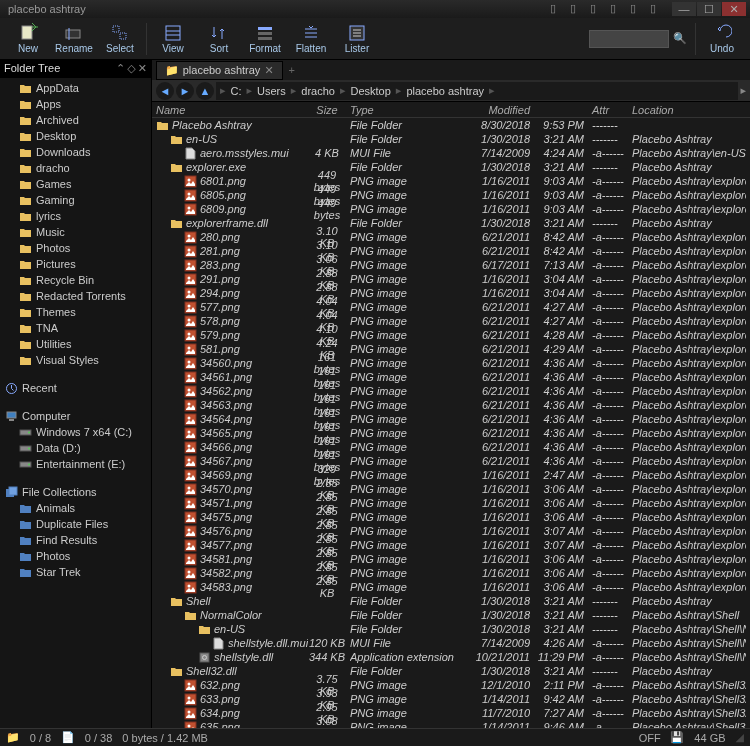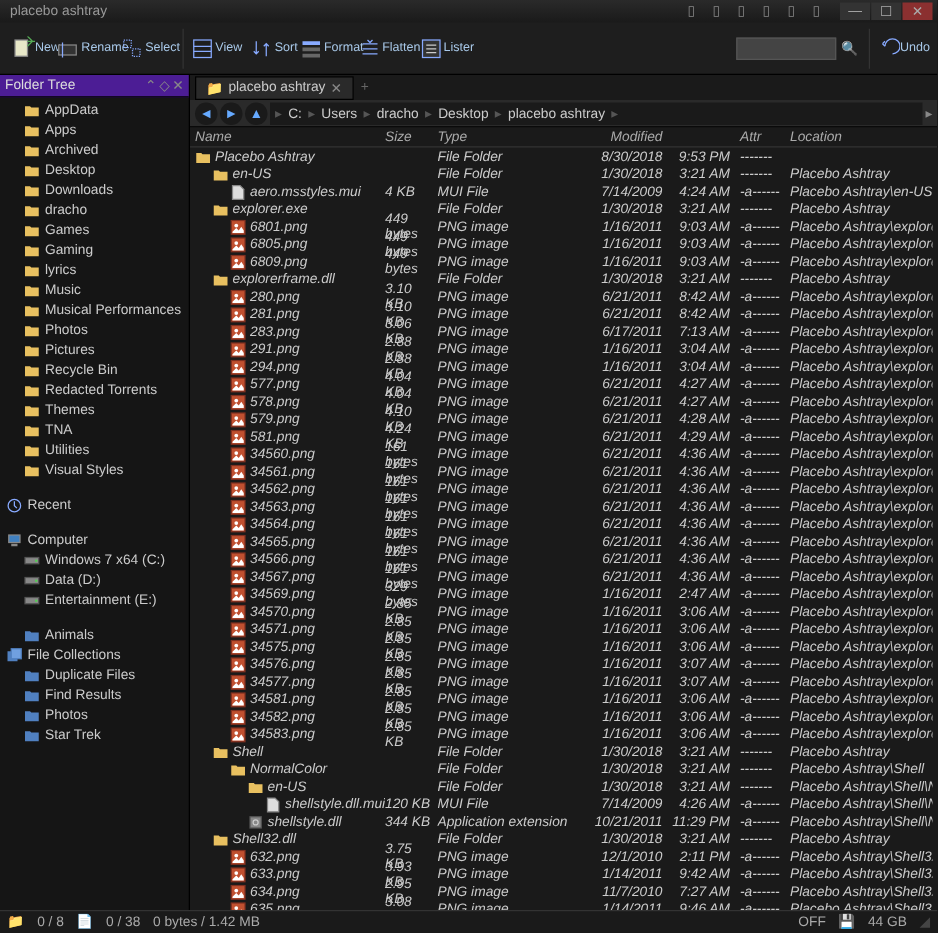--- a/index.html
+++ b/index.html
@@ -6,47 +6,47 @@
 body { width: 750px; height: 746px; background: #1a1a1a; color: #ccc; overflow: hidden; display: flex; flex-direction: column; }
 .titlebar { height: 18px; background: linear-gradient(#2a2a2a,#1a1a1a); display: flex; align-items: center; padding: 0 4px; }
 .titlebar-title { flex: 1; font-size: 11px; color: #999; padding-left: 4px; }
 .win-btns { display: flex; gap: 1px; }
 .win-btns span { width: 24px; height: 14px; background: #333; display: inline-flex; align-items: center; justify-content: center; color: #aaa; cursor: pointer; }
 .win-btns span:last-child { background: #8b3030; }
 .sys-icons { display: flex; gap: 6px; padding-right: 8px; }
 .sys-icons span { width: 14px; height: 14px; color: #888; }
 .toolbar { height: 42px; background: #1e1e1e; border-bottom: 1px solid #000; display: flex; align-items: center; padding: 0 6px; justify-content: space-between; }
 .tb-group { display: flex; gap: 2px; }
-.tb-btn { display: flex; flex-direction: row; align-items: center; width: 44px; padding: 2px 0; cursor: pointer; color: #a8c8e8; justify-content: center; }
+.tb-btn { display: flex; flex-direction: column; align-items: center; width: 44px; padding: 2px 0; cursor: pointer; color: #a8c8e8; }
 .tb-btn .ico { width: 20px; height: 20px; display: flex; align-items: center; justify-content: center; }
 .tb-btn .lbl { font-size: 10px; color: #a8c8e8; line-height: 1; margin-top: 1px; white-space: nowrap; }
 .tb-sep { width: 1px; height: 32px; background: #333; margin: 0 4px; }
 .search-box { width: 80px; height: 18px; background: #444; border: 1px solid #555; }
 .main { flex: 1; display: flex; overflow: hidden; }
 .sidebar { width: 152px; background: #151515; border-right: 1px solid #000; display: flex; flex-direction: column; }
-.sb-title { background: #4c1d95; padding: 2px 4px; font-size: 11px; color: #ddd; display: flex; justify-content: space-between; border-bottom: 1px solid #000; }
+.sb-title { background: #000000; padding: 2px 4px; font-size: 11px; color: #ddd; display: flex; justify-content: space-between; border-bottom: 1px solid #000; }
 .sb-title-icons { display: flex; gap: 2px; font-size: 9px; color: #888; }
 .tree { flex: 1; overflow-y: auto; overflow-x: hidden; padding: 2px 0; }
 .tree-node { display: flex; align-items: center; padding: 1px 4px; cursor: pointer; white-space: nowrap; }
 .tree-ico { width: 14px; height: 14px; margin-right: 4px; display: inline-flex; align-items: center; justify-content: center; flex-shrink: 0; }
 .content { flex: 1; display: flex; flex-direction: column; overflow: hidden; }
 .tabbar { height: 20px; background: #1a1a1a; display: flex; align-items: center; padding-left: 4px; }
 .tab { background: #2a2a2a; padding: 2px 8px; font-size: 11px; display: flex; align-items: center; gap: 4px; border: 1px solid #000; }
 .tab .close { color: #888; cursor: pointer; }
 .navbar { height: 22px; background: #2a2a2a; display: flex; align-items: center; padding: 0 4px; gap: 2px; border-bottom: 1px solid #000; }
 .nav-btn { width: 18px; height: 18px; display: inline-flex; align-items: center; justify-content: center; background: #1a1a1a; border-radius: 9px; cursor: pointer; color: #6af; }
 .breadcrumb { flex: 1; display: flex; align-items: center; background: #1a1a1a; height: 18px; padding: 0 4px; gap: 2px; }
 .crumb { color: #ccc; padding: 0 3px; cursor: pointer; }
 .crumb-sep { color: #555; }
 .list-header, .list-row { display: flex; align-items: center; padding: 0 4px; height: 14px; font-style: italic; }
 .list-header { background: #1a1a1a; border-bottom: 1px solid #333; color: #aaa; height: 16px; }
 .list-body { flex: 1; overflow-y: auto; overflow-x: hidden; }
 .list-row { cursor: pointer; }
 .col-name { flex: 0 0 152px; display: flex; align-items: center; overflow: hidden; }
-.col-size { flex: 0 0 42px; text-align: left; padding-right: 4px; }
+.col-size { flex: 0 0 42px; text-align: center; padding-right: 4px; }
 .col-type { flex: 0 0 114px; overflow: hidden; }
 .col-mod { flex: 0 0 66px; text-align: right; }
 .col-time { flex: 0 0 56px; text-align: right; padding-right: 2px; }
 .col-attr { flex: 0 0 40px; padding-left: 6px; }
 .col-loc { flex: 1; overflow: hidden; white-space: nowrap; padding-left: 6px; }
 .indent { display: inline-block; flex-shrink: 0; }
 .file-ico { width: 13px; height: 13px; margin-right: 3px; flex-shrink: 0; display: inline-flex; align-items: center; justify-content: center; }
 .statusbar { height: 18px; background: #1a1a1a; border-top: 1px solid #333; display: flex; align-items: center; padding: 0 6px; justify-content: space-between; color: #aaa; }
 .sb-left, .sb-right { display: flex; gap: 10px; align-items: center; }
 svg { display: block; }
@@ -261,28 +261,20 @@
             </svg>
           </span>
           <span>Music</span>
         </div><div class="tree-node">
           <span class="indent" style="width:14px"></span>
           <span class="tree-ico">
             <svg width="13" height="13">
               <path d="M1 3 h4 l1 1 h6 v7 h-11 z" fill="#e8c060"></path>
             </svg>
           </span>
-          <span>Musical Performances</span>
-        </div><div class="tree-node">
-          <span class="indent" style="width:14px"></span>
-          <span class="tree-ico">
-            <svg width="13" height="13">
-              <path d="M1 3 h4 l1 1 h6 v7 h-11 z" fill="#e8c060"></path>
-            </svg>
-          </span>
           <span>Photos</span>
         </div><div class="tree-node">
           <span class="indent" style="width:14px"></span>
           <span class="tree-ico">
             <svg width="13" height="13">
               <path d="M1 3 h4 l1 1 h6 v7 h-11 z" fill="#e8c060"></path>
             </svg>
           </span>
           <span>Pictures</span>
         </div><div class="tree-node">
@@ -372,36 +364,36 @@
         </div><div class="tree-node">
           <span class="indent" style="width:14px"></span>
           <span class="tree-ico">
             <svg width="13" height="13">
               <rect x="1" y="4" width="11" height="5" fill="#888" stroke="#555"></rect>
               <circle cx="10" cy="6.5" r="1" fill="#5c5"></circle>
             </svg>
           </span>
           <span>Entertainment (E:)</span>
         </div><br><div class="tree-node">
-          <span class="indent" style="width:14px"></span>
-          <span class="tree-ico">
-            <svg width="13" height="13">
-              <path d="M1 3 h4 l1 1 h6 v7 h-11 z" fill="#5080c0"></path>
-            </svg>
-          </span>
-          <span>Animals</span>
-        </div><div class="tree-node">
           <span class="indent" style="width:0px"></span>
           <span class="tree-ico">
             <svg width="13" height="13">
               <rect x="1" y="3" width="8" height="8" fill="#5080c0"></rect>
               <rect x="4" y="1" width="8" height="8" fill="#70a0e0" stroke="#5080c0"></rect>
             </svg>
           </span>
           <span>File Collections</span>
+        </div><div class="tree-node">
+          <span class="indent" style="width:14px"></span>
+          <span class="tree-ico">
+            <svg width="13" height="13">
+              <path d="M1 3 h4 l1 1 h6 v7 h-11 z" fill="#5080c0"></path>
+            </svg>
+          </span>
+          <span>Animals</span>
         </div><div class="tree-node">
           <span class="indent" style="width:14px"></span>
           <span class="tree-ico">
             <svg width="13" height="13">
               <path d="M1 3 h4 l1 1 h6 v7 h-11 z" fill="#5080c0"></path>
             </svg>
           </span>
           <span>Duplicate Files</span>
         </div><div class="tree-node">
           <span class="indent" style="width:14px"></span>

